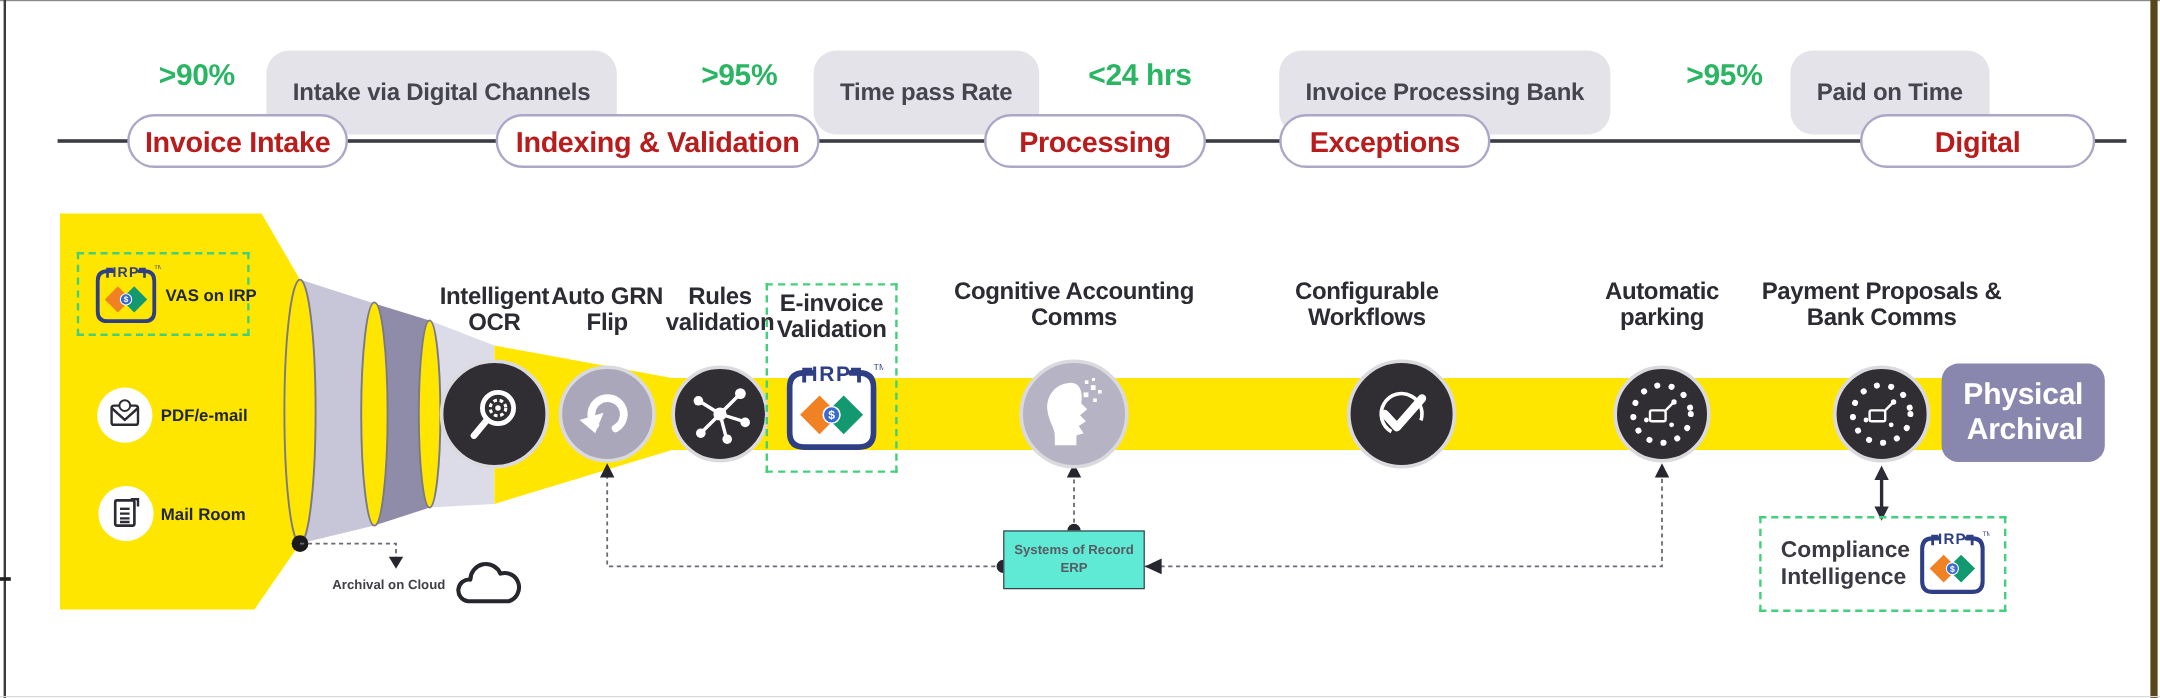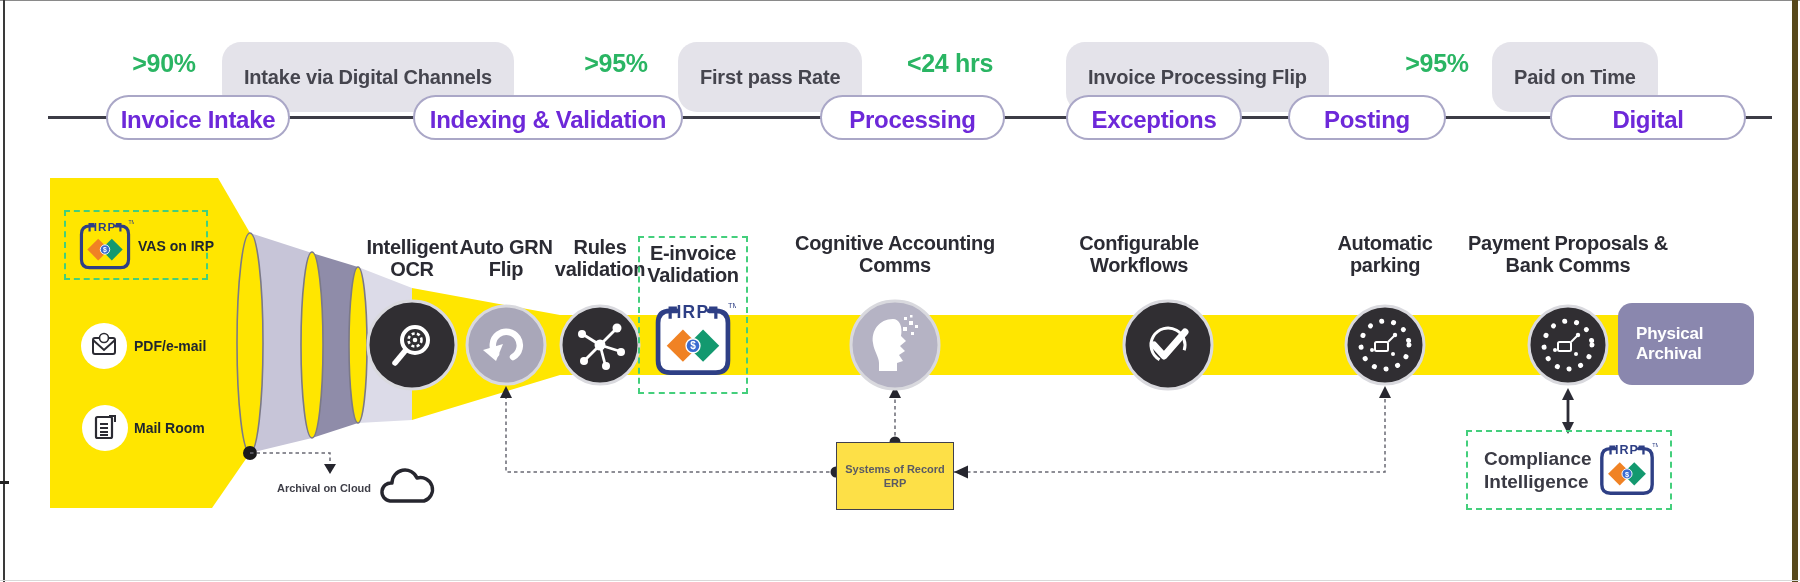--- a/index.html
+++ b/index.html
@@ -15,31 +15,31 @@
   
   .kpi-val{top:46px;height:34px;line-height:34px;font-size:25px;font-weight:bold;
            color:#2AB563;text-align:center;letter-spacing:-0.3px;white-space:nowrap;}
   .kpi-pill{top:42px;height:38px;line-height:38px;background:#e4e3ea;border-radius:19px;
             padding:16px 22px;font-size:20px;font-weight:bold;color:#45454e;
             letter-spacing:-0.2px;white-space:nowrap;}
   
   .stage-line{top:116px;height:2.5px;background:#3c3c46;}
   .stage-pill{top:95px;height:45px;line-height:45px;background:#fff;
               border:2.5px solid #aaa7c7;border-radius:24px;text-align:center;
-              font-size:24px;font-weight:bold;color:#6d28d9;letter-spacing:-0.3px;
+              font-size:24px;font-weight:bold;color:#b91c1c;letter-spacing:-0.3px;
               box-sizing:border-box;white-space:nowrap;}
   
   .node-label{top:236px;font-size:20px;font-weight:bold;color:#2b2b33;text-align:center;
               line-height:1.12;letter-spacing:-0.3px;}
   .src-label{font-size:14px;font-weight:bold;color:#20262e;white-space:nowrap;}
   .dash-green{border:2.5px dashed #44cf7c;box-sizing:border-box;}
   .pa-box{left:1618px;top:303px;width:136px;height:82px;background:#8a87ae;border-radius:14px;
-          color:#fff;font-size:17px;font-weight:bold;text-align:left;line-height:1.18;
+          color:#fff;font-size:25px;font-weight:bold;text-align:right;line-height:1.18;
           display:flex;align-items:center;justify-content:center;letter-spacing:-0.2px;}
-  .erp-box{left:836px;top:442px;width:118px;height:68px;background:#fde047;border:1.5px solid #40404c;
+  .erp-box{left:836px;top:442px;width:118px;height:49px;background:#5eead4;border:1.5px solid #40404c;
            box-sizing:border-box;display:flex;flex-direction:column;align-items:center;
            justify-content:center;font-size:11px;font-weight:600;color:#5a5a64;text-align:left;line-height:1.3;}
   .note{font-size:11px;font-weight:600;color:#3f3f48;text-align:center;}
   .comp-label{font-size:19px;font-weight:bold;color:#3a3a44;line-height:1.2;}
   .irp-slot svg{display:block;width:100%;height:100%;}
 </style>
 </head>
 <body>
 
 <div id="stage">
@@ -196,32 +196,31 @@
 
   <div class="abs edge-top"></div>
   <div class="abs edge-left"></div>
   <div class="abs edge-right"></div>
   <div class="abs edge-bottom"></div>
   <div class="abs edge-tick"></div>
 
   <div class="abs kpi-val" style="left:118px;width:92px;">&gt;90%</div>
   <div class="abs kpi-pill" style="left:222px;">Intake via Digital Channels</div>
   <div class="abs kpi-val" style="left:572px;width:88px;">&gt;95%</div>
-  <div class="abs kpi-pill" style="left:678px;">First pass Rate</div>
+  <div class="abs kpi-pill" style="left:678px;">Time pass Rate</div>
   <div class="abs kpi-val" style="left:893px;width:114px;">&lt;24 hrs</div>
-  <div class="abs kpi-pill" style="left:1066px;">Invoice Processing Flip</div>
+  <div class="abs kpi-pill" style="left:1066px;">Invoice Processing Bank</div>
   <div class="abs kpi-val" style="left:1392px;width:90px;">&gt;95%</div>
   <div class="abs kpi-pill" style="left:1492px;">Paid on Time</div>
 
   <div class="abs stage-line" style="left:48px;width:1724px;"></div>
   <div class="abs stage-pill" style="left:106px;width:184px;">Invoice Intake</div>
   <div class="abs stage-pill" style="left:413px;width:270px;">Indexing &amp; Validation</div>
   <div class="abs stage-pill" style="left:820px;width:185px;">Processing</div>
   <div class="abs stage-pill" style="left:1066px;width:176px;">Exceptions</div>
-  <div class="abs stage-pill" style="left:1288px;width:158px;">Posting</div>
   <div class="abs stage-pill" style="left:1550px;width:196px;">Digital</div>
 
   <div class="abs dash-green" style="left:64px;top:210px;width:144px;height:70px;"></div>
   <div class="abs irp-slot" style="left:76px;top:216px;width:58px;height:58px;">
       <svg viewBox="0 0 64 62">
     <path class="irp-box" d="M44,10 L49,10 Q58,10 58,19 L58,47 Q58,56 49,56 L15,56 Q6,56 6,47 L6,19 Q6,10 15,10 L20,10" fill="none" stroke="#2e3f85" stroke-width="3.5" stroke-linecap="round"></path>
     <path d="M15,16 V8 H20" fill="none" stroke="#2e3f85" stroke-width="2.4"></path>
     <path d="M49,16 V8 H44" fill="none" stroke="#2e3f85" stroke-width="2.4"></path>
     <text class="irp-word" x="32" y="15" font-size="13" font-weight="bold" fill="#2e3f85" text-anchor="middle" font-family="Liberation Sans,sans-serif" letter-spacing="1">IRP</text>
     <text class="irp-tm" x="58" y="8" font-size="5.5" fill="#2e3f85" font-family="Liberation Sans,sans-serif">TM</text>

